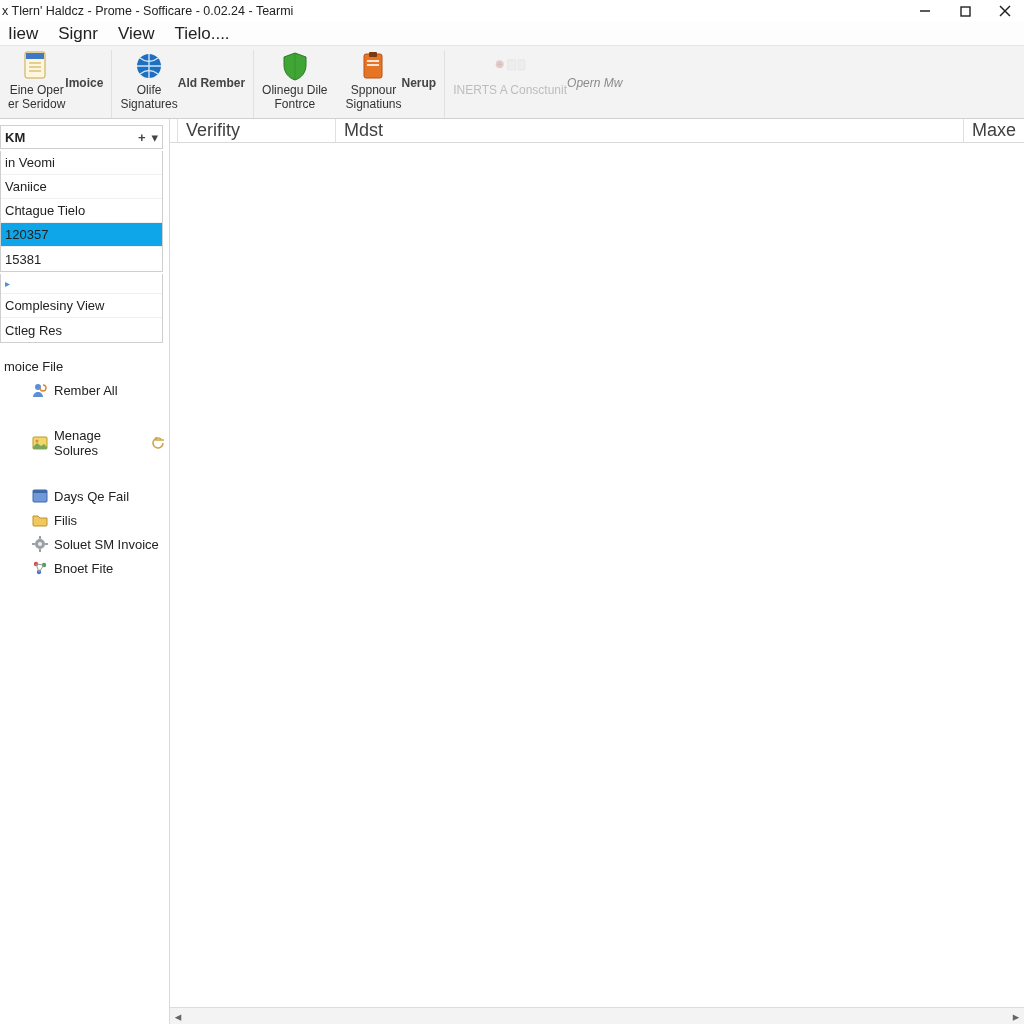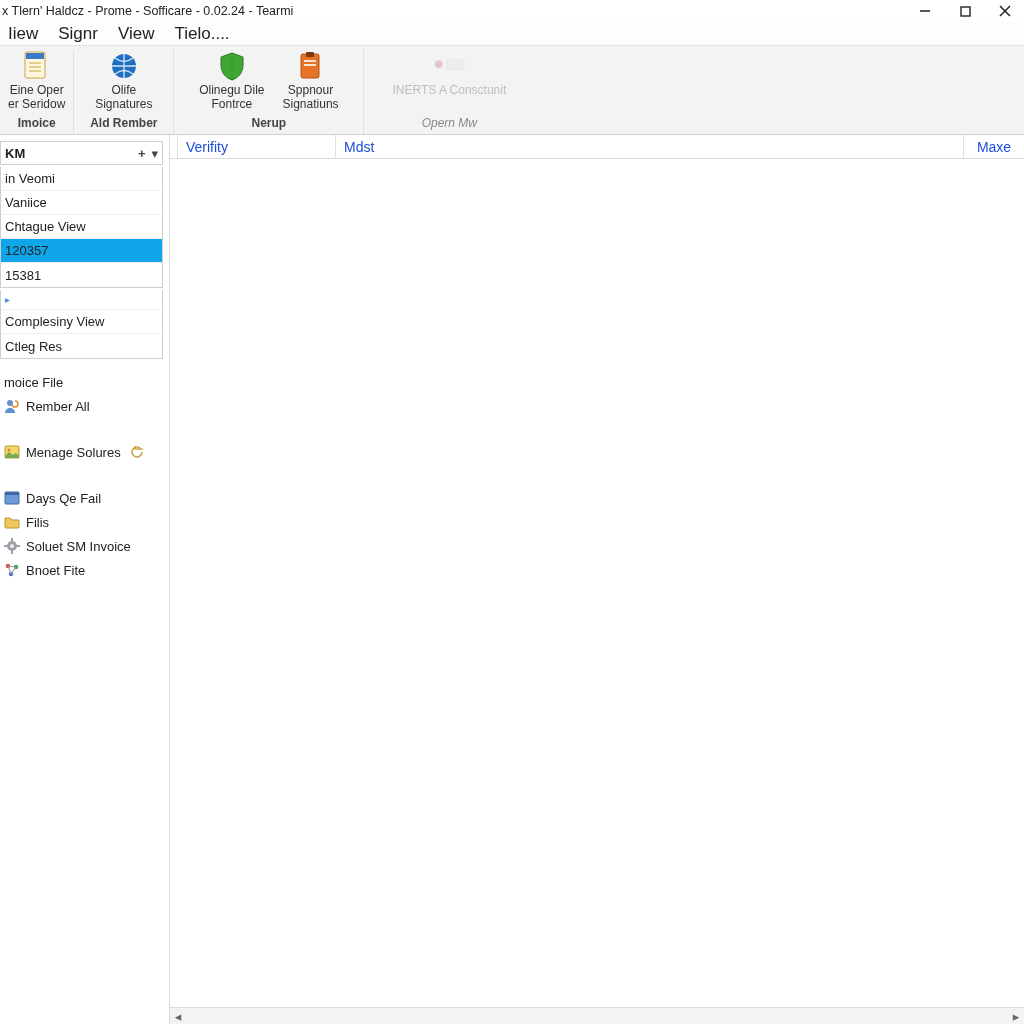--- a/index.html
+++ b/index.html
@@ -13,21 +13,21 @@
   .titlebar .ctrl { width: 30px; height: 20px; display: flex; align-items: center; justify-content: center; }
   .ctrl svg { display:block; }
 
   
   .menubar { height: 24px; display: flex; align-items: center; gap: 12px; padding: 0 4px; background: #fdfdfd; border-bottom: 1px solid #e5e5e5; font-size: 17px; }
   .menubar .menuitem { padding: 2px 4px; cursor: default; }
 
   
   .ribbon { background: #f3f3f3; border-bottom: 1px solid #d0d0d0; padding: 4px 0 0 0; }
   .ribbon-groups { display: flex; align-items: stretch; }
-  .ribbon-group { display: flex; flex-direction: column; align-items: center; padding: 0 8px 4px 8px; border-right: 1px solid #e0e0e0; }
+  .ribbon-group { display: flex; flex-direction: row; align-items: center; padding: 0 8px 4px 8px; border-right: 1px solid #e0e0e0; }
   .ribbon-group:last-child { border-right: none; }
   .ribbon-group .buttons { display: flex; gap: 18px; align-items: flex-start; min-height: 64px; }
   .ribbon-btn { display: flex; flex-direction: column; align-items: center; gap: 2px; min-width: 56px; text-align: center; font-size: 12px; line-height: 1.15; color: #333; }
   .ribbon-btn.disabled { color: #bdbdbd; }
   .ribbon-btn .icon { width: 32px; height: 32px; display: flex; align-items: center; justify-content: center; }
   .ribbon-group .group-label { font-size: 12px; color: #444; margin-top: 2px; font-weight: 600; }
   .ribbon-group .group-label.dim { color: #8a8a8a; font-style: italic; font-weight: 400; }
 
   
   .body { flex: 1; display: flex; min-height: 0; }
@@ -37,29 +37,29 @@
   
   .side-top { border: 1px solid #cfcfcf; margin: 6px 6px 2px 0; height: 24px; display: flex; align-items: center; padding: 0 4px; justify-content: space-between; font-weight: 600; }
   .side-top .mini { display:flex; gap:6px; align-items:center; font-weight: 400; color:#444; }
 
   .side-list { border: 1px solid #cfcfcf; border-top: none; margin: 0 6px 2px 0; }
   .side-list .row { height: 24px; display: flex; align-items: center; padding: 0 4px; border-bottom: 1px solid #f0f0f0; cursor: default; }
   .side-list .row.selected { background: #0ea5e9; }
   .side-list .row:last-child { border-bottom: none; }
 
   .side-section-label { padding: 14px 4px 4px 4px; font-size: 13px; color: #222; }
-  .side-links { display:flex; flex-direction:column; gap: 8px; padding: 4px 4px; }
+  .side-links { display:flex; flex-direction:column; gap: 8px; padding: 4px 4px; margin-left: 28px; }
   .side-links .spacer { height: 14px; }
   .side-link { display:flex; align-items:center; gap: 6px; font-size: 13px; color: #222; cursor: default; }
   .side-link .ico { width: 16px; height: 16px; display:flex; align-items:center; justify-content:center; }
   .side-link .tail-ico { width:16px; height:16px; display:flex; align-items:center; justify-content:center; margin-left:2px; }
 
   
   .col-headers { height: 24px; border-bottom: 1px solid #d9d9d9; display:flex; align-items: stretch; background: #fff; }
-  .col-headers .col { border-right: 1px solid #e0e0e0; display:flex; align-items:center; padding: 0 8px; font-size: 14px; color:#1d4ed8; }
+  .col-headers .col { border-right: 1px solid #e0e0e0; display:flex; align-items:center; padding: 0 8px; font-size: 18px; color:#404040; }
   .col-headers .col:last-child { border-right: none; justify-content: center; }
   .col-blank { width: 8px; padding:0 !important; }
 
   .content-area { flex:1; background:#fff; position:relative; }
 
   
   .hscroll { height: 17px; border-top: 1px solid #dcdcdc; background: #f3f3f3; position: relative; display:flex; align-items:center; }
   .hscroll .track { flex:1; height: 15px; margin: 0 16px; background:#f3f3f3; position:relative; }
   .hscroll .arrow { width:16px; height:16px; display:flex; align-items:center; justify-content:center; color:#666; }
 </style>
@@ -192,21 +192,21 @@
       </div>
 
       <div class="side-list">
         <div class="row">
             <span>in Veomi</span>
           </div>
         <div class="row">
             <span>Vaniice</span>
           </div>
         <div class="row">
-            <span>Chtague View</span>
+            <span>Chtague Tielo</span>
           </div>
         <div class="row selected">
             <span>120357</span>
           </div>
         <div class="row">
             <span>15381</span>
           </div>
       </div>
 
       <div class="side-list">

